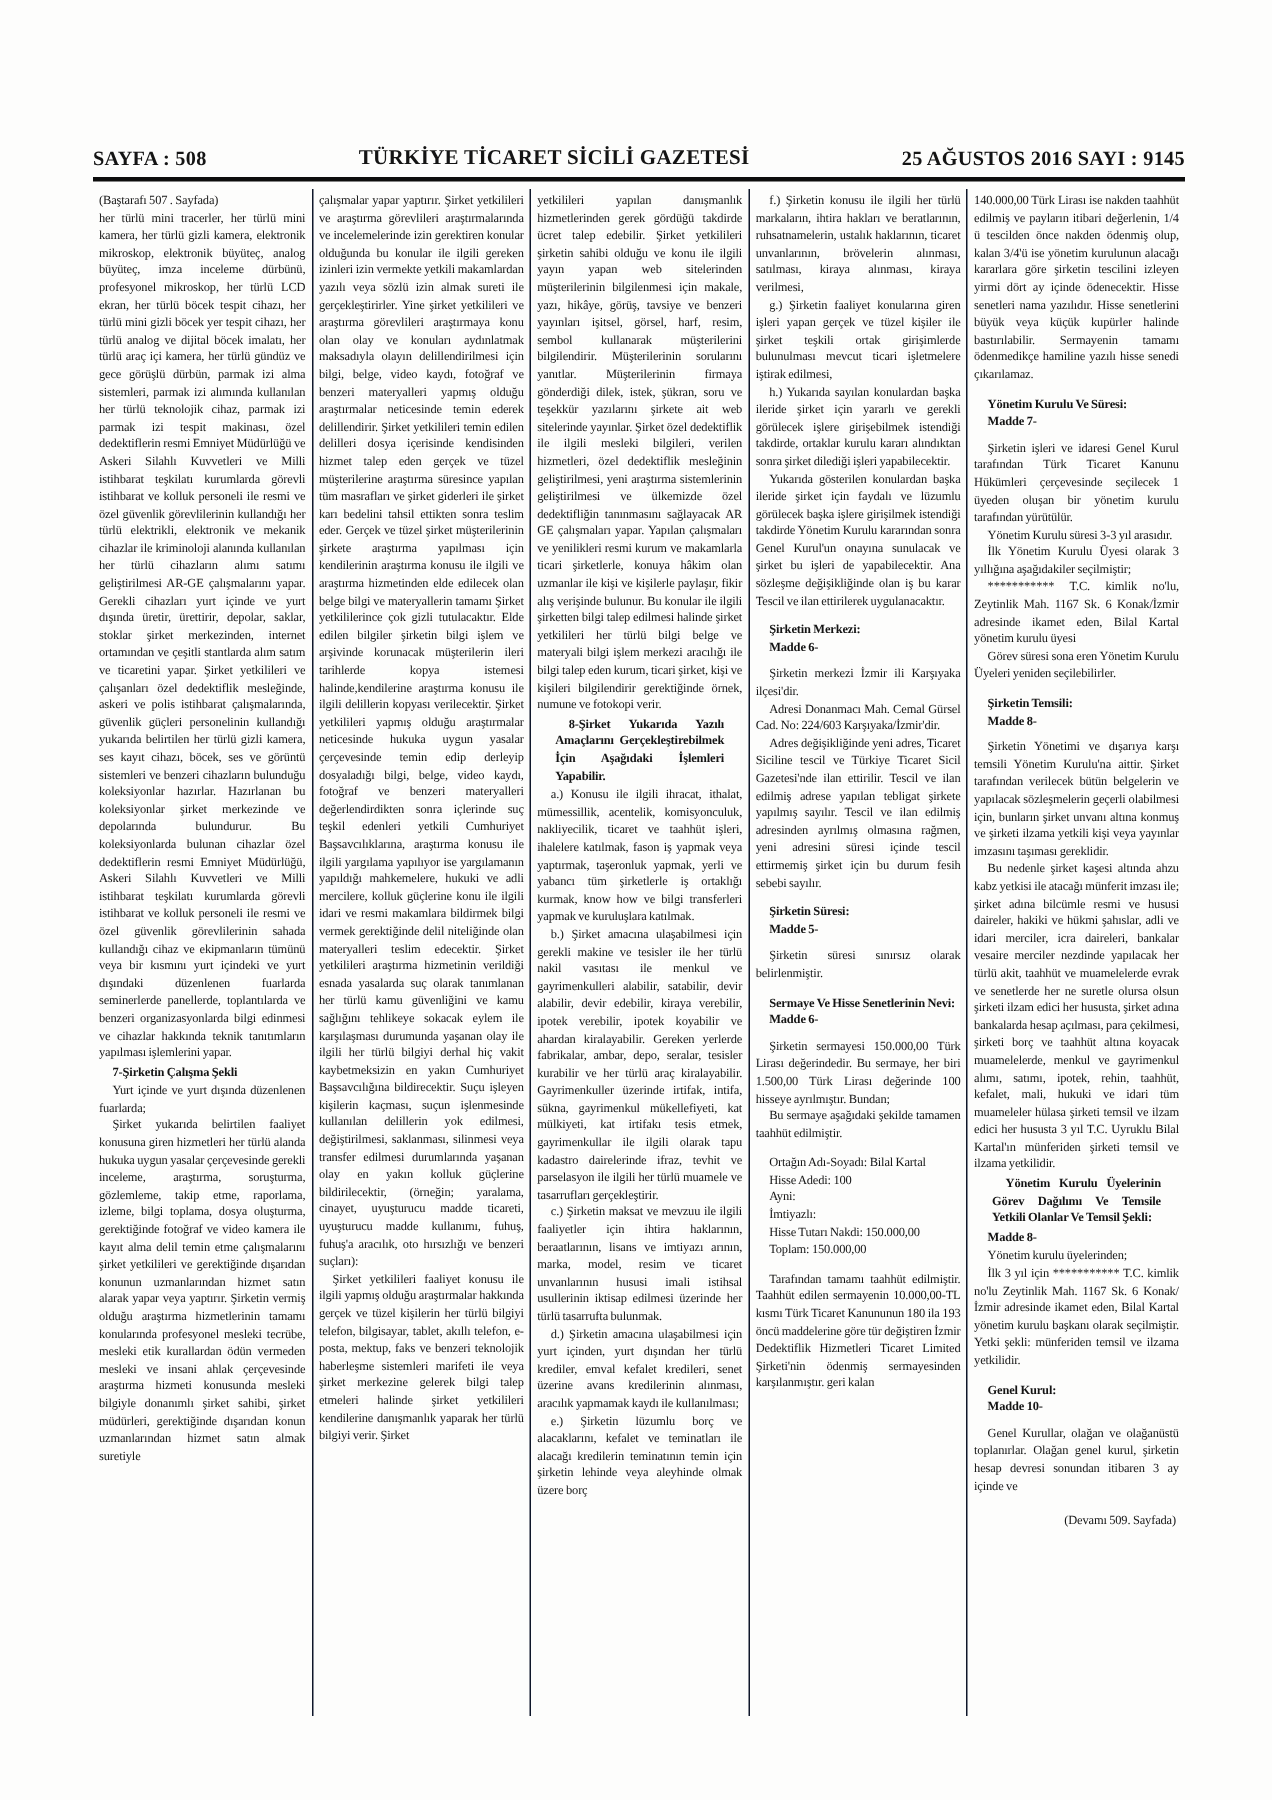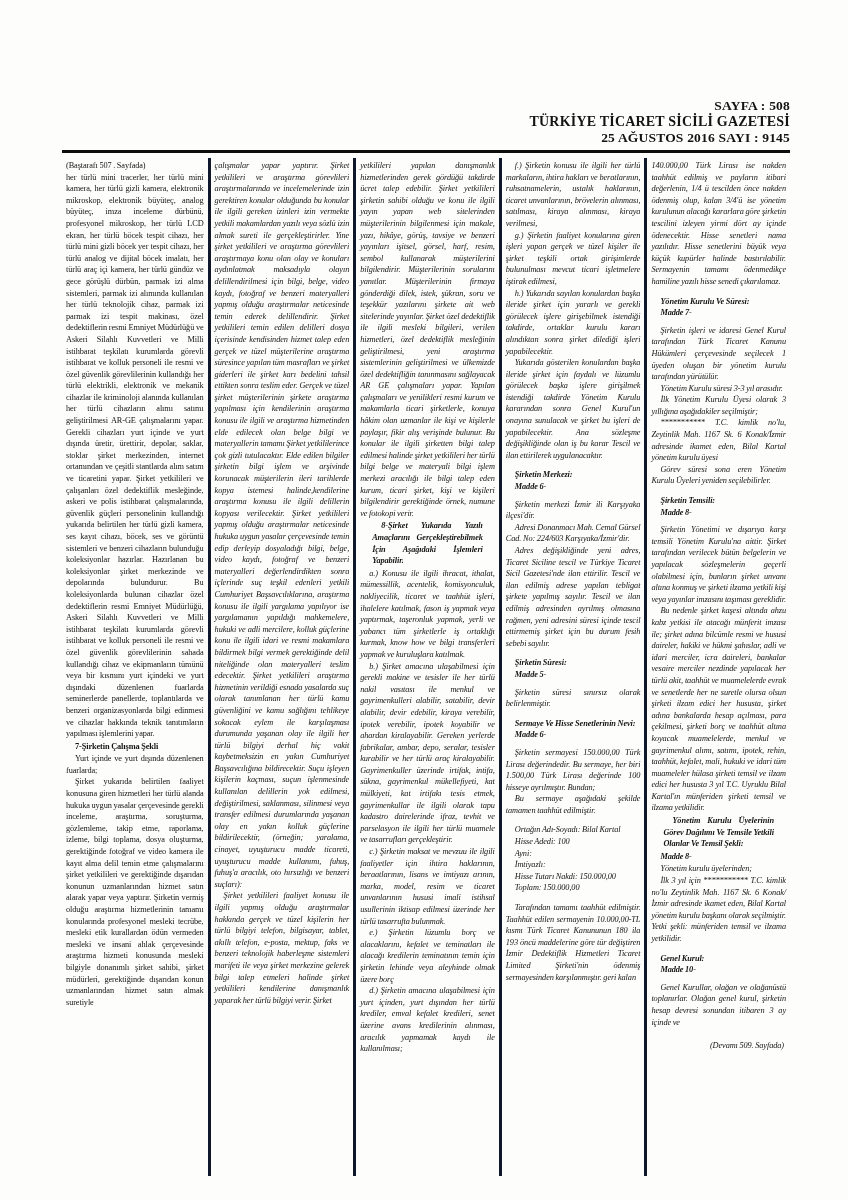--- a/index.html
+++ b/index.html
@@ -4,33 +4,33 @@
 <style>
   html,body{margin:0;padding:0;}
   body{
     width:848px;height:1200px;position:relative;overflow:hidden;
     background:#fdfdfc;color:#141414;
     font-family:"Liberation Serif","DejaVu Serif",serif;
   }
   .sheet{position:absolute;left:62px;top:0;width:728px;}
   .masthead{
     display:flex;justify-content:space-between;align-items:flex-end;
-    padding-top:98px;font-weight:700;font-size:13.5px;letter-spacing:.2px;flex-direction:column;
+    padding-top:98px;font-weight:700;font-size:13.5px;letter-spacing:.2px;
   }
   .masthead .mid{font-size:14px;}
   .head-rule{border:0;border-top:3px solid #0d0d0d;margin:4px 0 0 0;}
   .cols{
     display:flex;margin-top:5px;height:1018px;
   }
   .col{
     width:20%;box-sizing:border-box;padding:2px 4px 0 4px;overflow:hidden;
     font-size:8.3px;line-height:11.6px;letter-spacing:-0.1px;word-spacing:-0.3px;
     text-align:justify;hyphens:none;
   }
-  .col + .col{border-left:3px solid #0f172a;font-style:italic;}
+  .col + .col{border-left:1px solid #0f172a;}
   .col p{margin:0;}
   p.p{text-indent:9px;}
   p.pn{text-indent:0;}
   p.h{font-weight:700;white-space:pre-line;padding-left:9px;text-align:left;margin:8px 0 6px 0;}
   p.ht{font-weight:700;white-space:pre-line;padding-left:9px;text-align:left;margin:1px 0;}
   p.hj{font-weight:700;text-indent:9px;text-align:justify;margin:1px 12px;}
   .lines{margin:8px 0;padding-left:9px;text-align:left;}
   p.right{text-align:right;margin-top:12px;padding-right:2px;}
 </style>
 </head>
@@ -54,22 +54,22 @@
     <div class="col">
         <p class="pn">çalışmalar yapar yaptırır. Şirket yetkilileri ve araştırma görevlileri araştırmalarında ve incelemelerinde izin gerektiren konular olduğunda bu konular ile ilgili gereken izinleri izin vermekte yetkili makamlardan yazılı veya sözlü izin almak sureti ile gerçekleştirirler. Yine şirket yetkilileri ve araştırma görevlileri araştırmaya konu olan olay ve konuları aydınlatmak maksadıyla olayın delillendirilmesi için bilgi, belge, video kaydı, fotoğraf ve benzeri materyalleri yapmış olduğu araştırmalar neticesinde temin ederek delillendirir. Şirket yetkilileri temin edilen delilleri dosya içerisinde kendisinden hizmet talep eden gerçek ve tüzel müşterilerine araştırma süresince yapılan tüm masrafları ve şirket giderleri ile şirket karı bedelini tahsil ettikten sonra teslim eder. Gerçek ve tüzel şirket müşterilerinin şirkete araştırma yapılması için kendilerinin araştırma konusu ile ilgili ve araştırma hizmetinden elde edilecek olan belge bilgi ve materyallerin tamamı Şirket yetkililerince çok gizli tutulacaktır. Elde edilen bilgiler şirketin bilgi işlem ve arşivinde korunacak müşterilerin ileri tarihlerde kopya istemesi halinde,kendilerine araştırma konusu ile ilgili delillerin kopyası verilecektir. Şirket yetkilileri yapmış olduğu araştırmalar neticesinde hukuka uygun yasalar çerçevesinde temin edip derleyip dosyaladığı bilgi, belge, video kaydı, fotoğraf ve benzeri materyalleri değerlendirdikten sonra içlerinde suç teşkil edenleri yetkili Cumhuriyet Başsavcılıklarına, araştırma konusu ile ilgili yargılama yapılıyor ise yargılamanın yapıldığı mahkemelere, hukuki ve adli mercilere, kolluk güçlerine konu ile ilgili idari ve resmi makamlara bildirmek bilgi vermek gerektiğinde delil niteliğinde olan materyalleri teslim edecektir. Şirket yetkilileri araştırma hizmetinin verildiği esnada yasalarda suç olarak tanımlanan her türlü kamu güvenliğini ve kamu sağlığını tehlikeye sokacak eylem ile karşılaşması durumunda yaşanan olay ile ilgili her türlü bilgiyi derhal hiç vakit kaybetmeksizin en yakın Cumhuriyet Başsavcılığına bildirecektir. Suçu işleyen kişilerin kaçması, suçun işlenmesinde kullanılan delillerin yok edilmesi, değiştirilmesi, saklanması, silinmesi veya transfer edilmesi durumlarında yaşanan olay en yakın kolluk güçlerine bildirilecektir, (örneğin; yaralama, cinayet, uyuşturucu madde ticareti, uyuşturucu madde kullanımı, fuhuş, fuhuş'a aracılık, oto hırsızlığı ve benzeri suçları):</p>
         <p class="p">Şirket yetkilileri faaliyet konusu ile ilgili yapmış olduğu araştırmalar hakkında gerçek ve tüzel kişilerin her türlü bilgiyi telefon, bilgisayar, tablet, akıllı telefon, e-posta, mektup, faks ve benzeri teknolojik haberleşme sistemleri marifeti ile veya şirket merkezine gelerek bilgi talep etmeleri halinde şirket yetkilileri kendilerine danışmanlık yaparak her türlü bilgiyi verir. Şirket</p>
       </div>
     <div class="col">
         <p class="pn">yetkilileri yapılan danışmanlık hizmetlerinden gerek gördüğü takdirde ücret talep edebilir. Şirket yetkilileri şirketin sahibi olduğu ve konu ile ilgili yayın yapan web sitelerinden müşterilerinin bilgilenmesi için makale, yazı, hikâye, görüş, tavsiye ve benzeri yayınları işitsel, görsel, harf, resim, sembol kullanarak müşterilerini bilgilendirir. Müşterilerinin sorularını yanıtlar. Müşterilerinin firmaya gönderdiği dilek, istek, şükran, soru ve teşekkür yazılarını şirkete ait web sitelerinde yayınlar. Şirket özel dedektiflik ile ilgili mesleki bilgileri, verilen hizmetleri, özel dedektiflik mesleğinin geliştirilmesi, yeni araştırma sistemlerinin geliştirilmesi ve ülkemizde özel dedektifliğin tanınmasını sağlayacak AR GE çalışmaları yapar. Yapılan çalışmaları ve yenilikleri resmi kurum ve makamlarla ticari şirketlerle, konuya hâkim olan uzmanlar ile kişi ve kişilerle paylaşır, fikir alış verişinde bulunur. Bu konular ile ilgili şirketten bilgi talep edilmesi halinde şirket yetkilileri her türlü bilgi belge ve materyali bilgi işlem merkezi aracılığı ile bilgi talep eden kurum, ticari şirket, kişi ve kişileri bilgilendirir gerektiğinde örnek, numune ve fotokopi verir.</p>
         <p class="hj">8-Şirket Yukarıda Yazılı Amaçlarını Gerçekleştirebilmek İçin Aşağıdaki İşlemleri Yapabilir.</p>
         <p class="p">a.) Konusu ile ilgili ihracat, ithalat, mümessillik, acentelik, komisyonculuk, nakliyecilik, ticaret ve taahhüt işleri, ihalelere katılmak, fason iş yapmak veya yaptırmak, taşeronluk yapmak, yerli ve yabancı tüm şirketlerle iş ortaklığı kurmak, know how ve bilgi transferleri yapmak ve kuruluşlara katılmak.</p>
         <p class="p">b.) Şirket amacına ulaşabilmesi için gerekli makine ve tesisler ile her türlü nakil vasıtası ile menkul ve gayrimenkulleri alabilir, satabilir, devir alabilir, devir edebilir, kiraya verebilir, ipotek verebilir, ipotek koyabilir ve ahardan kiralayabilir. Gereken yerlerde fabrikalar, ambar, depo, seralar, tesisler kurabilir ve her türlü araç kiralayabilir. Gayrimenkuller üzerinde irtifak, intifa, sükna, gayrimenkul mükellefiyeti, kat mülkiyeti, kat irtifakı tesis etmek, gayrimenkullar ile ilgili olarak tapu kadastro dairelerinde ifraz, tevhit ve parselasyon ile ilgili her türlü muamele ve tasarrufları gerçekleştirir.</p>
         <p class="p">c.) Şirketin maksat ve mevzuu ile ilgili faaliyetler için ihtira haklarının, beraatlarının, lisans ve imtiyazı arının, marka, model, resim ve ticaret unvanlarının hususi imali istihsal usullerinin iktisap edilmesi üzerinde her türlü tasarrufta bulunmak.</p>
+        <p class="p">d.) Şirketin amacına ulaşabilmesi için yurt içinden, yurt dışından her türlü krediler, emval kefalet kredileri, senet üzerine avans kredilerinin alınması, aracılık yapmamak kaydı ile kullanılması;</p>
         <p class="p">e.) Şirketin lüzumlu borç ve alacaklarını, kefalet ve teminatları ile alacağı kredilerin teminatının temin için şirketin lehinde veya aleyhinde olmak üzere borç</p>
-        <p class="p">d.) Şirketin amacına ulaşabilmesi için yurt içinden, yurt dışından her türlü krediler, emval kefalet kredileri, senet üzerine avans kredilerinin alınması, aracılık yapmamak kaydı ile kullanılması;</p>
       </div>
     <div class="col">
         <p class="p">f.) Şirketin konusu ile ilgili her türlü markaların, ihtira hakları ve beratlarının, ruhsatnamelerin, ustalık haklarının, ticaret unvanlarının, brövelerin alınması, satılması, kiraya alınması, kiraya verilmesi,</p>
         <p class="p">g.) Şirketin faaliyet konularına giren işleri yapan gerçek ve tüzel kişiler ile şirket teşkili ortak girişimlerde bulunulması mevcut ticari işletmelere iştirak edilmesi,</p>
         <p class="p">h.) Yukarıda sayılan konulardan başka ileride şirket için yararlı ve gerekli görülecek işlere girişebilmek istendiği takdirde, ortaklar kurulu kararı alındıktan sonra şirket dilediği işleri yapabilecektir.</p>
         <p class="p">Yukarıda gösterilen konulardan başka ileride şirket için faydalı ve lüzumlu görülecek başka işlere girişilmek istendiği takdirde Yönetim Kurulu kararından sonra Genel Kurul'un onayına sunulacak ve şirket bu işleri de yapabilecektir. Ana sözleşme değişikliğinde olan iş bu karar Tescil ve ilan ettirilerek uygulanacaktır.</p>
         <p class="h">Şirketin Merkezi:
 Madde 6-</p>
         <p class="p">Şirketin merkezi İzmir ili Karşıyaka ilçesi'dir.</p>
         <p class="p">Adresi Donanmacı Mah. Cemal Gürsel Cad. No: 224/603 Karşıyaka/İzmir'dir.</p>

